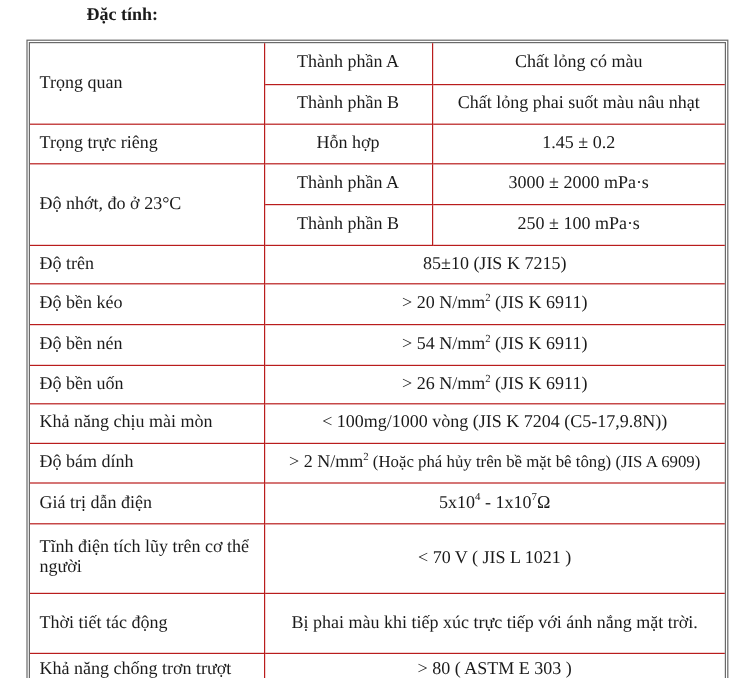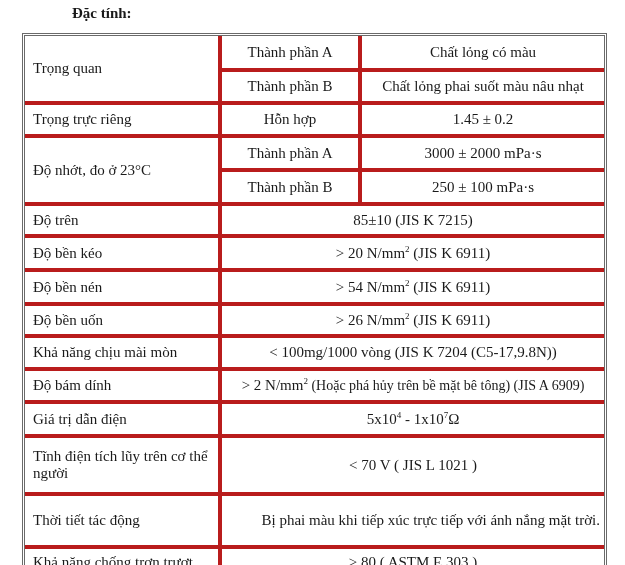--- a/index.html
+++ b/index.html
@@ -14,21 +14,21 @@
   }
   .tbl-wrap {
     position: absolute; left: 22px; top: 33px; width: 585px;
     border: 3px double #6a6a6a; box-sizing: border-box;
   }
   table {
     border-collapse: collapse; width: 100%; table-layout: fixed;
     font-size: 15px;
   }
   td {
-    border: 4px solid #b91c1c; padding: 0 8px; vertical-align: middle;
+    border: 1px solid #b91c1c; padding: 0 8px; vertical-align: middle;
     line-height: 17px;
   }
   tr:first-child td { border-top: none; }
   tr:last-child td { border-bottom: none; }
   td.c1 { border-left: none; }
   td.last { border-right: none; }
   td.ctr { text-align: center; }
   col.w1 { width: 195px; }
   col.w2 { width: 140px; }
   sup { font-size: 9px; line-height: 0; vertical-align: 6px; }
@@ -96,21 +96,21 @@
     <tr style="height:34px">
       <td class="c1">Giá trị dẫn điện</td>
       <td class="ctr last" colspan="2"><span>5x10</span><sup>4</sup><span> - 1x10</span><sup>7</sup><span>Ω</span></td>
     </tr>
     <tr style="height:58px">
       <td class="c1">Tĩnh điện tích lũy trên cơ thể người</td>
       <td class="ctr last" colspan="2">&lt; 70 V ( JIS L 1021 )</td>
     </tr>
     <tr style="height:28px">
       <td class="c1">Thời tiết tác động</td>
-      <td class="ctr last" colspan="2" style="white-space:nowrap;padding:16px 4px;text-align:right;">Bị phai màu khi tiếp xúc trực tiếp với ánh nắng mặt trời.</td>
+      <td class="ctr last" colspan="2" style="white-space:nowrap;padding:16px 4px;">Bị phai màu khi tiếp xúc trực tiếp với ánh nắng mặt trời.</td>
     </tr>
     <tr style="height:29px">
       <td class="c1">Khả năng chống trơn trượt</td>
       <td class="ctr last" colspan="2">&gt; 80  ( ASTM E 303 )</td>
     </tr>
   </tbody>
 </table>
 </div>
 
 </body></html>

